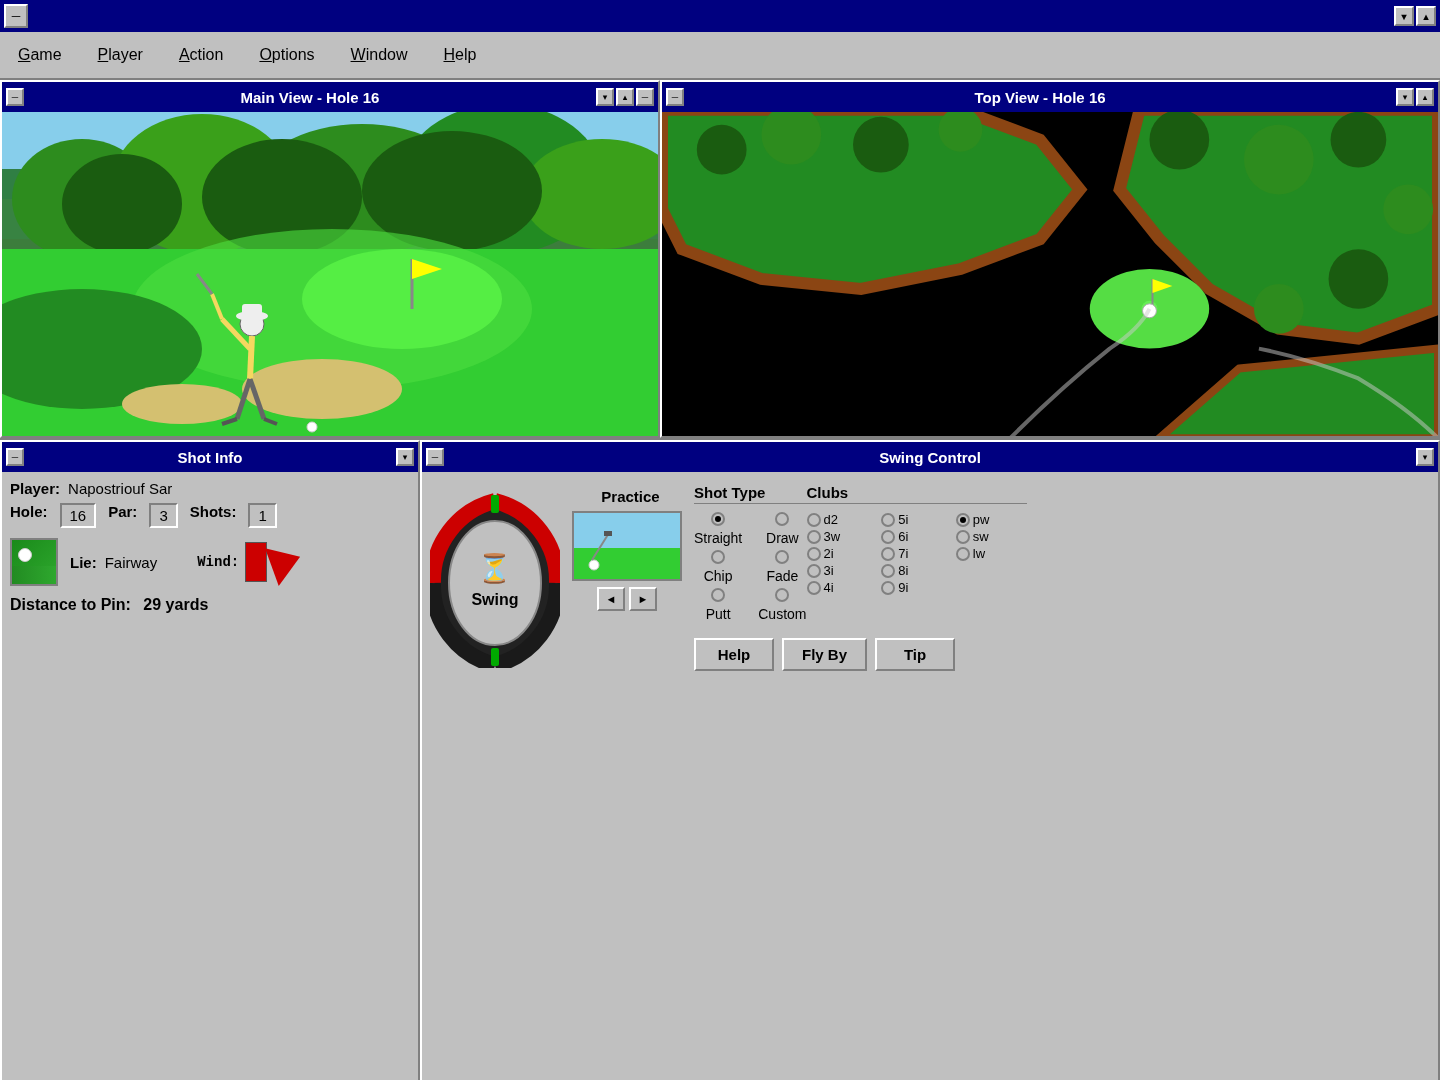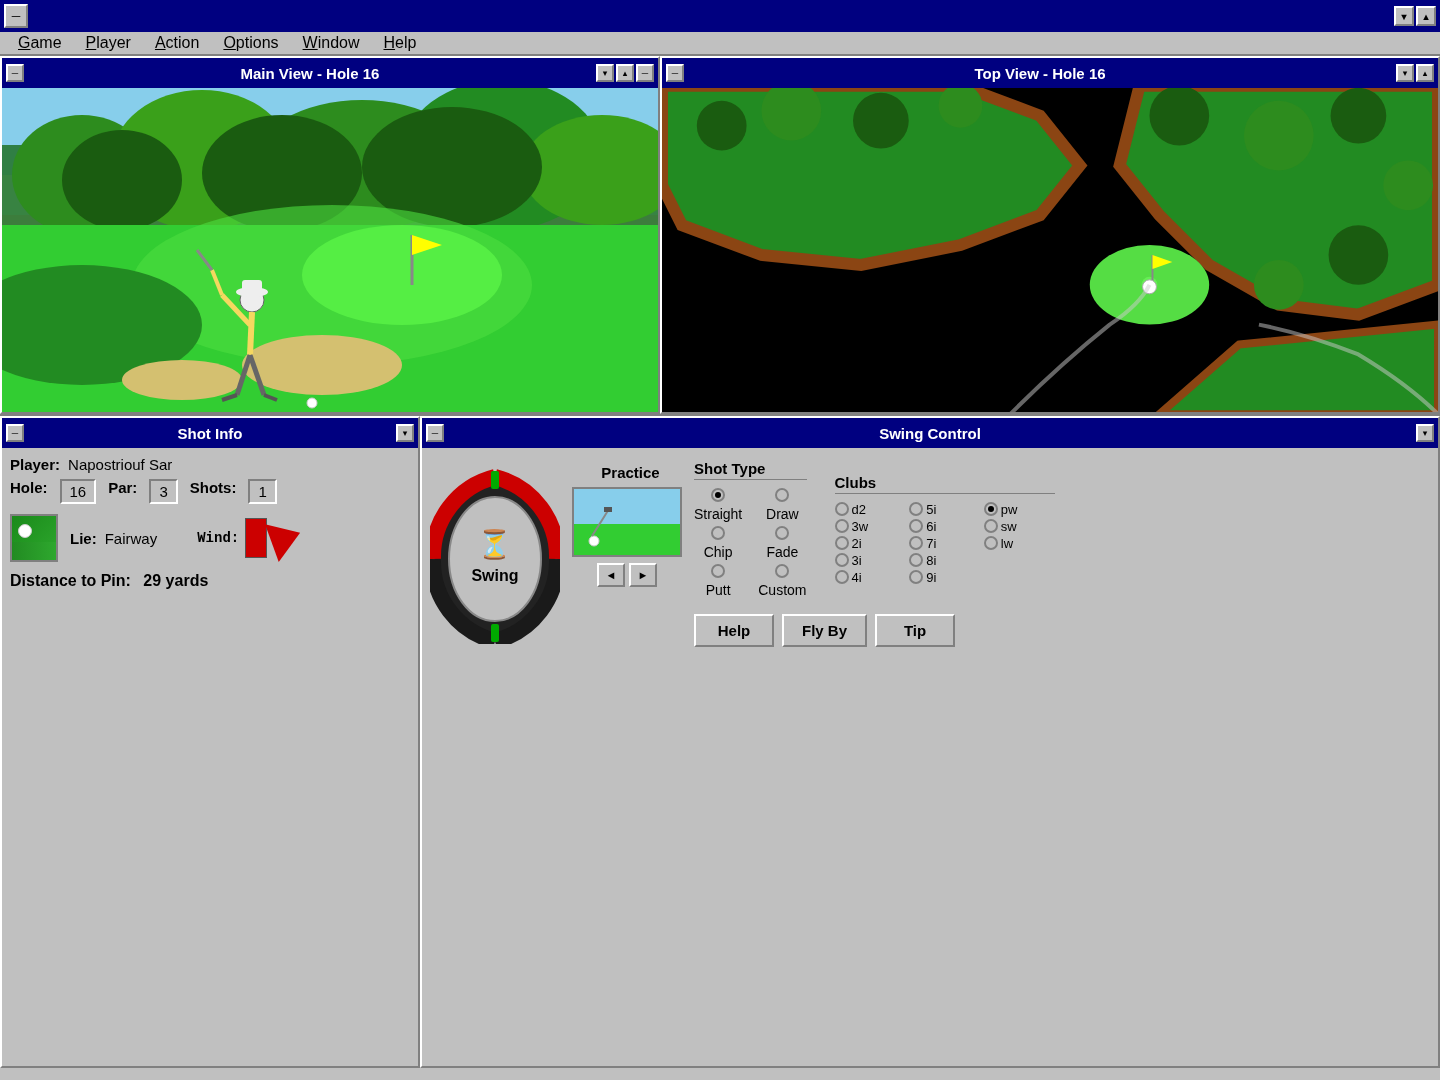--- a/index.html
+++ b/index.html
@@ -41,23 +41,23 @@
       display: flex; align-items: center; justify-content: center;
       cursor: pointer; font-size: 12px; color: #000;
     }
 
     
     .menu-bar {
       background: #c0c0c0;
       border-bottom: 2px solid #808080;
       display: flex;
       align-items: center;
-      height: 24px;
+      height: 48px;
       padding: 0 8px;
-      gap: 4px;
+      gap: 16px;
     }
     .menu-item {
       padding: 4px 10px;
       font-size: 16px;
       cursor: pointer;
       color: #000;
     }
     .menu-item u { text-decoration: underline; }
 
     
@@ -324,22 +324,22 @@
 
     .right-controls {
       display: flex;
       flex-direction: column;
       gap: 8px;
       flex: 1;
     }
 
     .top-controls {
       display: flex;
-      gap: 28px;
-      align-items: center;
+      gap: 0;
+      align-items: flex-start;
     }
   </style>
 </head>
 <body>
 
 <div class="title-bar">
   <div class="title-bar-left">
     <div class="sys-btn">─</div>
   </div>
   <div style="display:flex;gap:2px">

